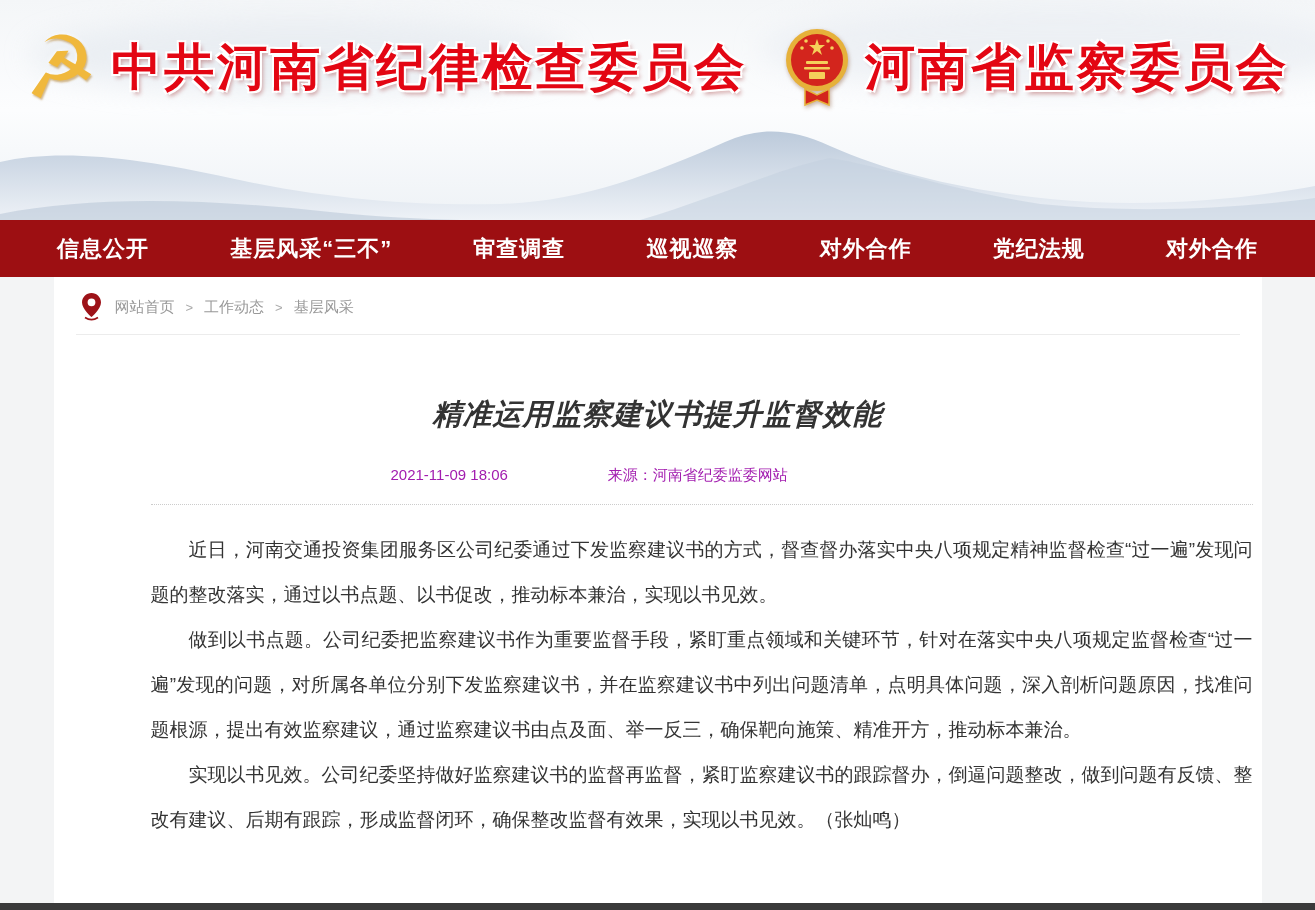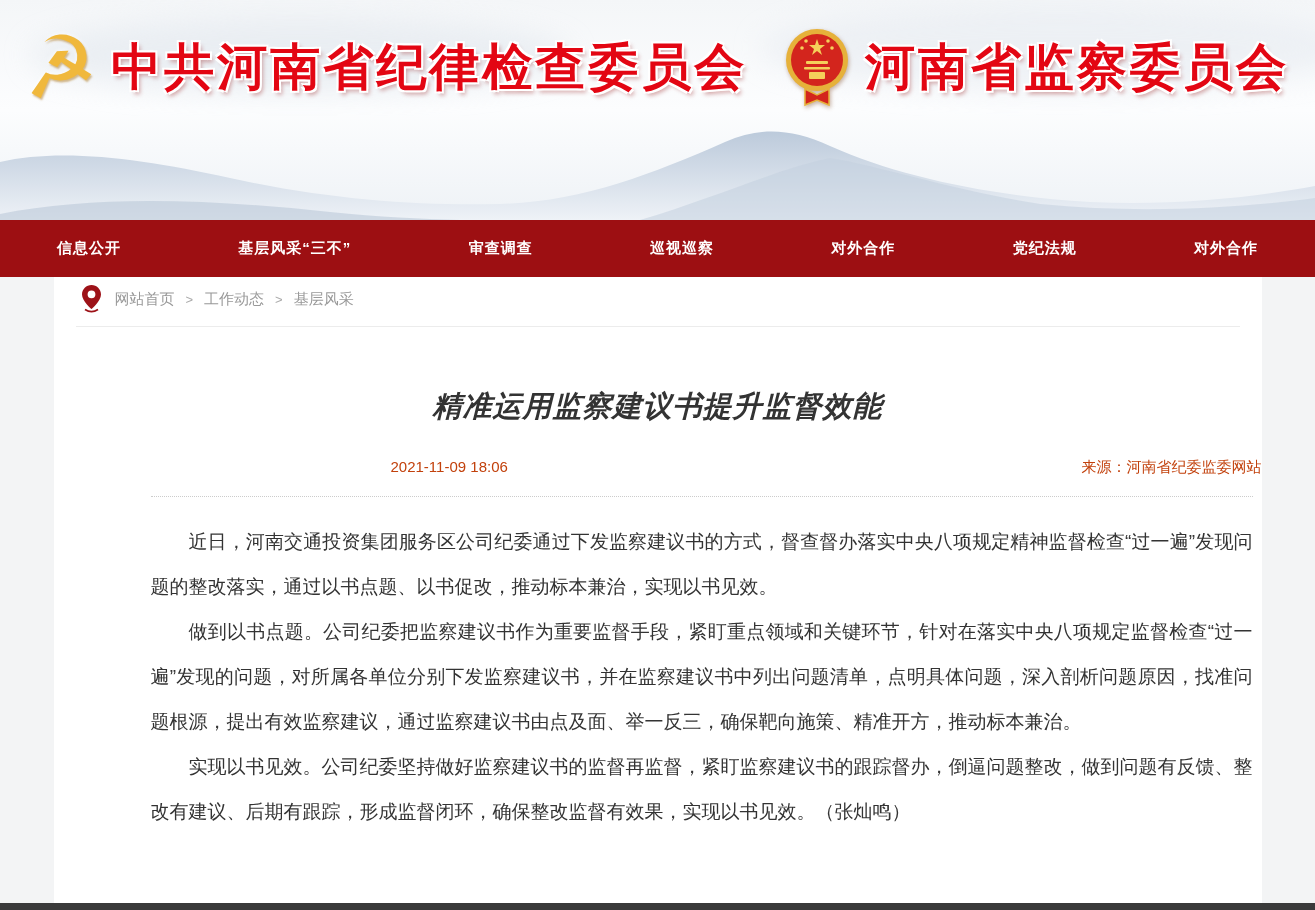--- a/index.html
+++ b/index.html
@@ -37,45 +37,45 @@
   }
   .national-emblem { margin-right:16px; filter:drop-shadow(1px 2px 2px rgba(120,60,20,.4)); }
 
   
   .nav {
     height:57px; background:#9d0f12;
     display:flex; align-items:center; justify-content:space-between;
     padding:0 57px;
   }
   .nav-item {
-    color:#ffffff; font-size:15px; font-weight:bold; letter-spacing:1px;
+    color:#ffffff; font-size:22px; font-weight:bold; letter-spacing:1px;
     white-space:nowrap; cursor:pointer;text-align:right;
   }
 
   
   .content {
     width:1208px; height:626px; margin:0 auto; background:#ffffff;
     overflow:hidden;
   }
   .breadcrumb {
-    margin:0 22px; padding:8px 6px 13px;
+    margin:0 22px; padding:16px 6px 13px;
     border-bottom:1px solid #ececec;
     display:flex; align-items:center; color:#999; font-size:15px;
   }
   .pin-icon { margin-right:14px; display:inline-flex; }
   .crumb { cursor:pointer; }
   .crumb-sep { margin:0 11px; color:#aaa; font-size:13px; }
 
   .article-title {
     margin:60px 40px 0; text-align:center;
     font-size:29px; font-weight:bold; color:#333; letter-spacing:1px;font-style:italic;
   }
   .meta {
     display:flex; margin:31px 0 0 337px;
-    font-size:15px; color:#c2410c;justify-content:space-between;
+    font-size:15px; color:#a21caf;
   }
   .meta-source { margin-left:100px; }
 
   .article-body {
     margin:19px 9px 0 97px;
     border-top:1px dotted #cccccc;
     padding-top:22px;
   }
   .article-body p {
     margin:0; font-size:19px; line-height:45px; color:#333;

